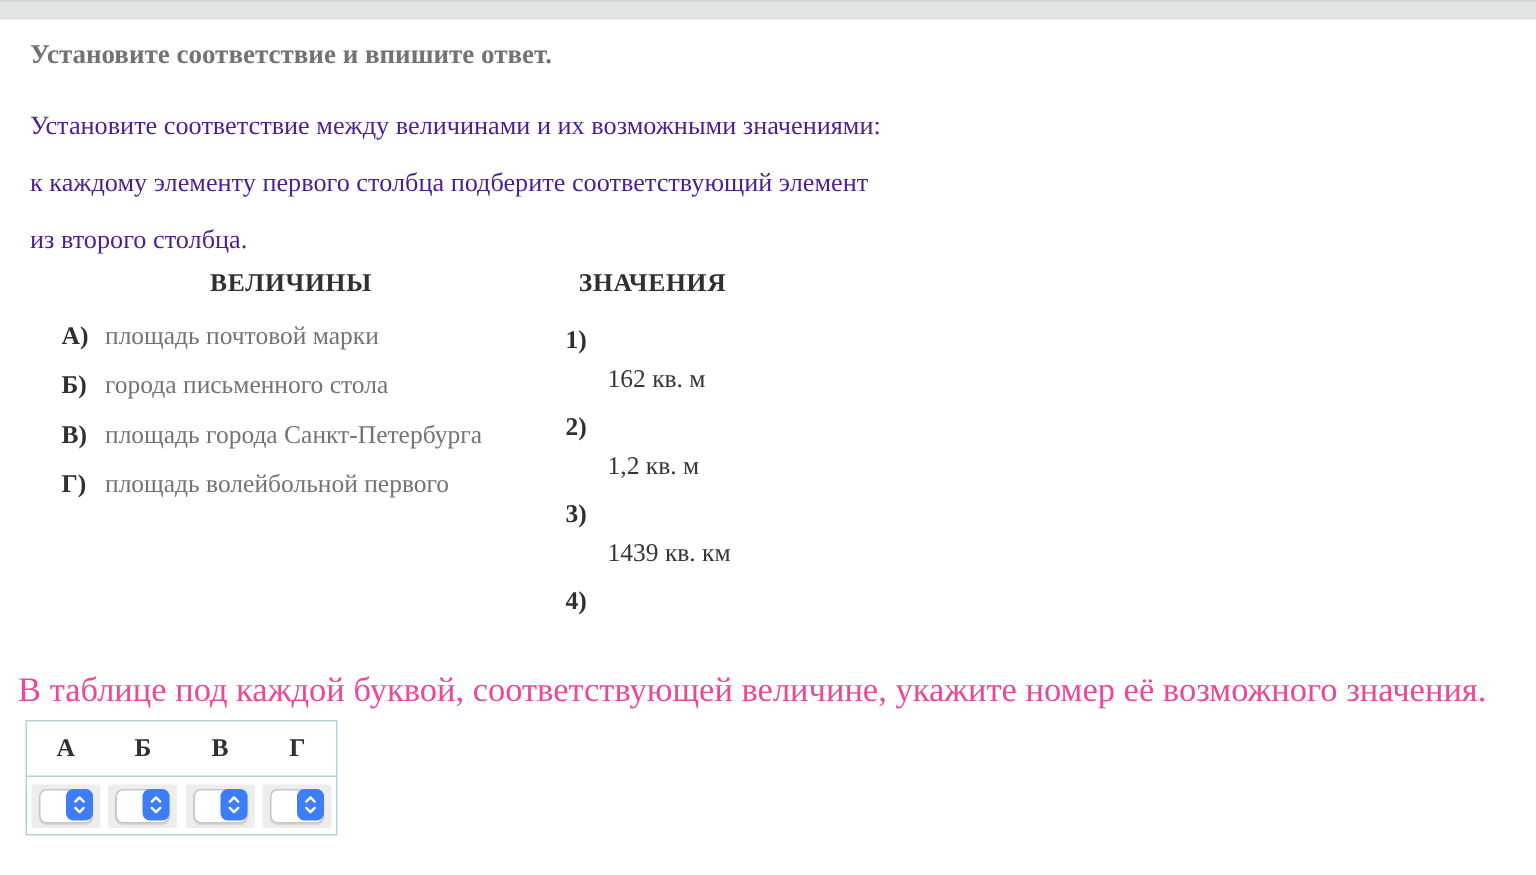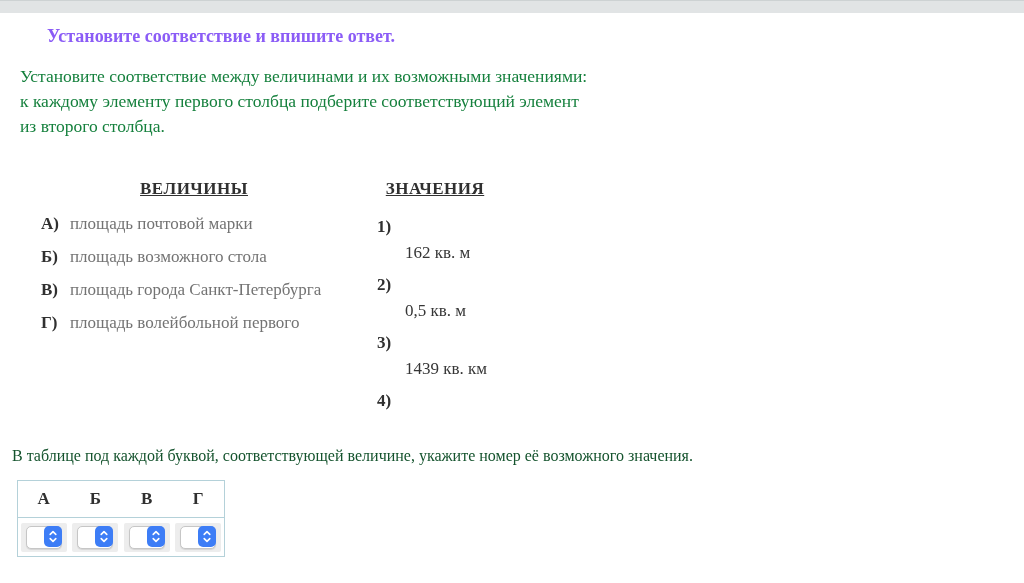--- a/index.html
+++ b/index.html
@@ -5,42 +5,42 @@
   html,body{margin:0;padding:0;}
   body{
     width:1024px;height:583px;position:relative;background:#ffffff;
     font-family:"Liberation Serif", serif;color:#3a3a3a;overflow:hidden;
   }
   .top-strip{
     position:absolute;left:0;top:0;width:1024px;height:13px;
     background:#e1e4e5;border-top:1px solid #cdd2d3;box-sizing:border-box;
   }
   .page-title{
-    position:absolute;left:20px;top:26px;font-size:18px;font-weight:bold;color:#8b5cf6;margin-left:27px;
+    position:absolute;left:20px;top:26px;font-size:18px;font-weight:bold;color:#737373;
   }
   .task-instructions{
-    position:absolute;left:20px;top:64px;font-size:17.5px;line-height:25px;
-    white-space:pre-line;color:#15803d;
+    position:absolute;left:20px;top:64px;font-size:17.5px;line-height:38px;
+    white-space:pre-line;color:#4c1d95;
   }
   .col-header{
     position:absolute;top:179px;font-size:17px;font-weight:bold;color:#303030;
-    text-decoration:underline;text-align:center;letter-spacing:0.5px;
+    text-align:center;letter-spacing:0.5px;
   }
   .col-header.left{left:138px;width:112px;}
   .col-header.right{left:381px;width:108px;}
   .quantities-list{position:absolute;left:41px;top:214px;width:330px;}
   .quantity-item{display:flex;height:33px;font-size:17px;line-height:19px;}
   .quantity-item .q-label{font-weight:bold;width:29px;flex:none;color:#303030;}
   .quantity-item .q-text{color:#737373;}
   .values-list{position:absolute;left:377px;top:214px;width:220px;}
   .value-item{height:58px;font-size:17px;}
   .value-item .v-label{font-weight:bold;line-height:26px;color:#303030;}
   .value-item .v-value{line-height:26px;padding-left:28px;color:#363636;font-family:Liberation Serif, serif;}
   .table-note{
-    position:absolute;left:12px;top:447px;font-size:16px;color:#14532d;
+    position:absolute;left:12px;top:447px;font-size:23px;color:#ec4899;
   }
   .answer-table{
     position:absolute;left:17px;top:480px;width:206px;
     border:1px solid #b4d1d9;background:#ffffff;
   }
   .answer-header-row{
     display:flex;height:36px;border-bottom:1px solid #b4d1d9;align-items:center;
   }
   .answer-header-cell{
     width:25%;text-align:center;font-size:17px;font-weight:bold;color:#303030;
@@ -80,40 +80,40 @@
 <div class="col-header left">ВЕЛИЧИНЫ</div>
 <div class="col-header right">ЗНАЧЕНИЯ</div>
 
 <div class="quantities-list">
   <div class="quantity-item">
     <span class="q-label">А)</span>
     <span class="q-text">площадь почтовой марки</span>
   </div>
   <div class="quantity-item">
     <span class="q-label">Б)</span>
-    <span class="q-text">площадь возможного стола</span>
+    <span class="q-text">города письменного стола</span>
   </div>
   <div class="quantity-item">
     <span class="q-label">В)</span>
     <span class="q-text">площадь города Санкт-Петербурга</span>
   </div>
   <div class="quantity-item">
     <span class="q-label">Г)</span>
     <span class="q-text">площадь волейбольной первого</span>
   </div>
 </div>
 
 <div class="values-list">
   <div class="value-item">
     <div class="v-label">1)</div>
     <div class="v-value">162 кв. м</div>
   </div>
   <div class="value-item">
     <div class="v-label">2)</div>
-    <div class="v-value">0,5 кв. м</div>
+    <div class="v-value">1,2 кв. м</div>
   </div>
   <div class="value-item">
     <div class="v-label">3)</div>
     <div class="v-value">1439 кв. км</div>
   </div>
   <div class="value-item">
     <div class="v-label">4)</div>
   </div>
 </div>
 

